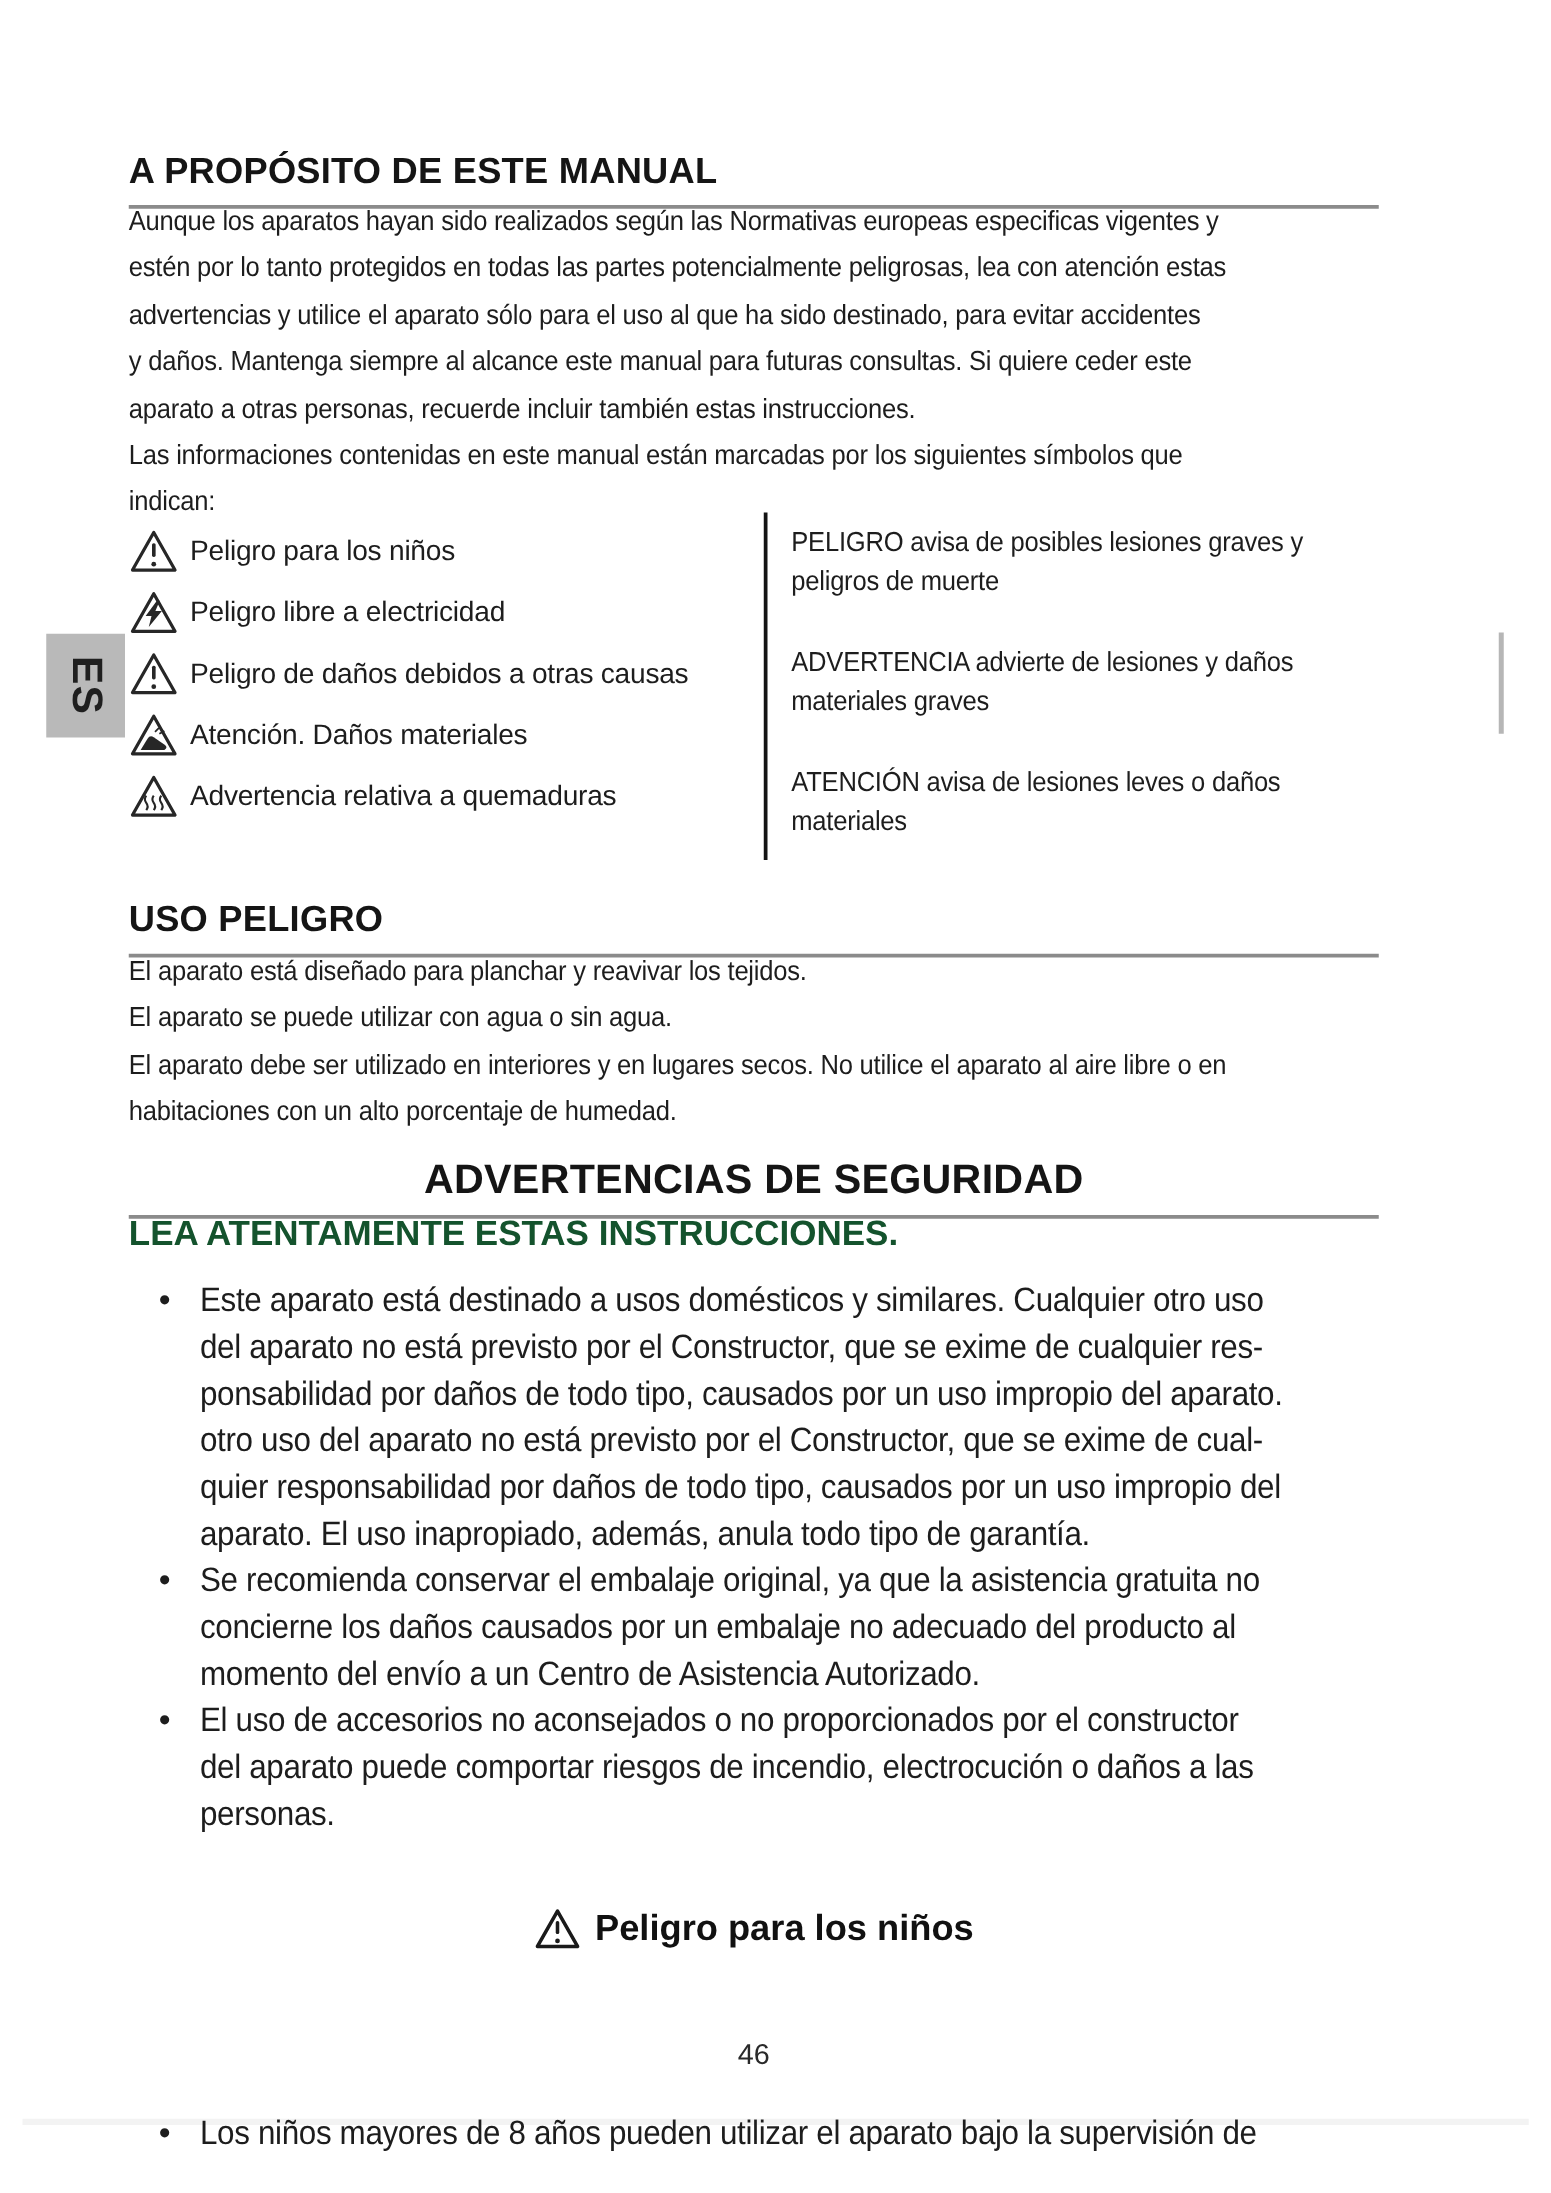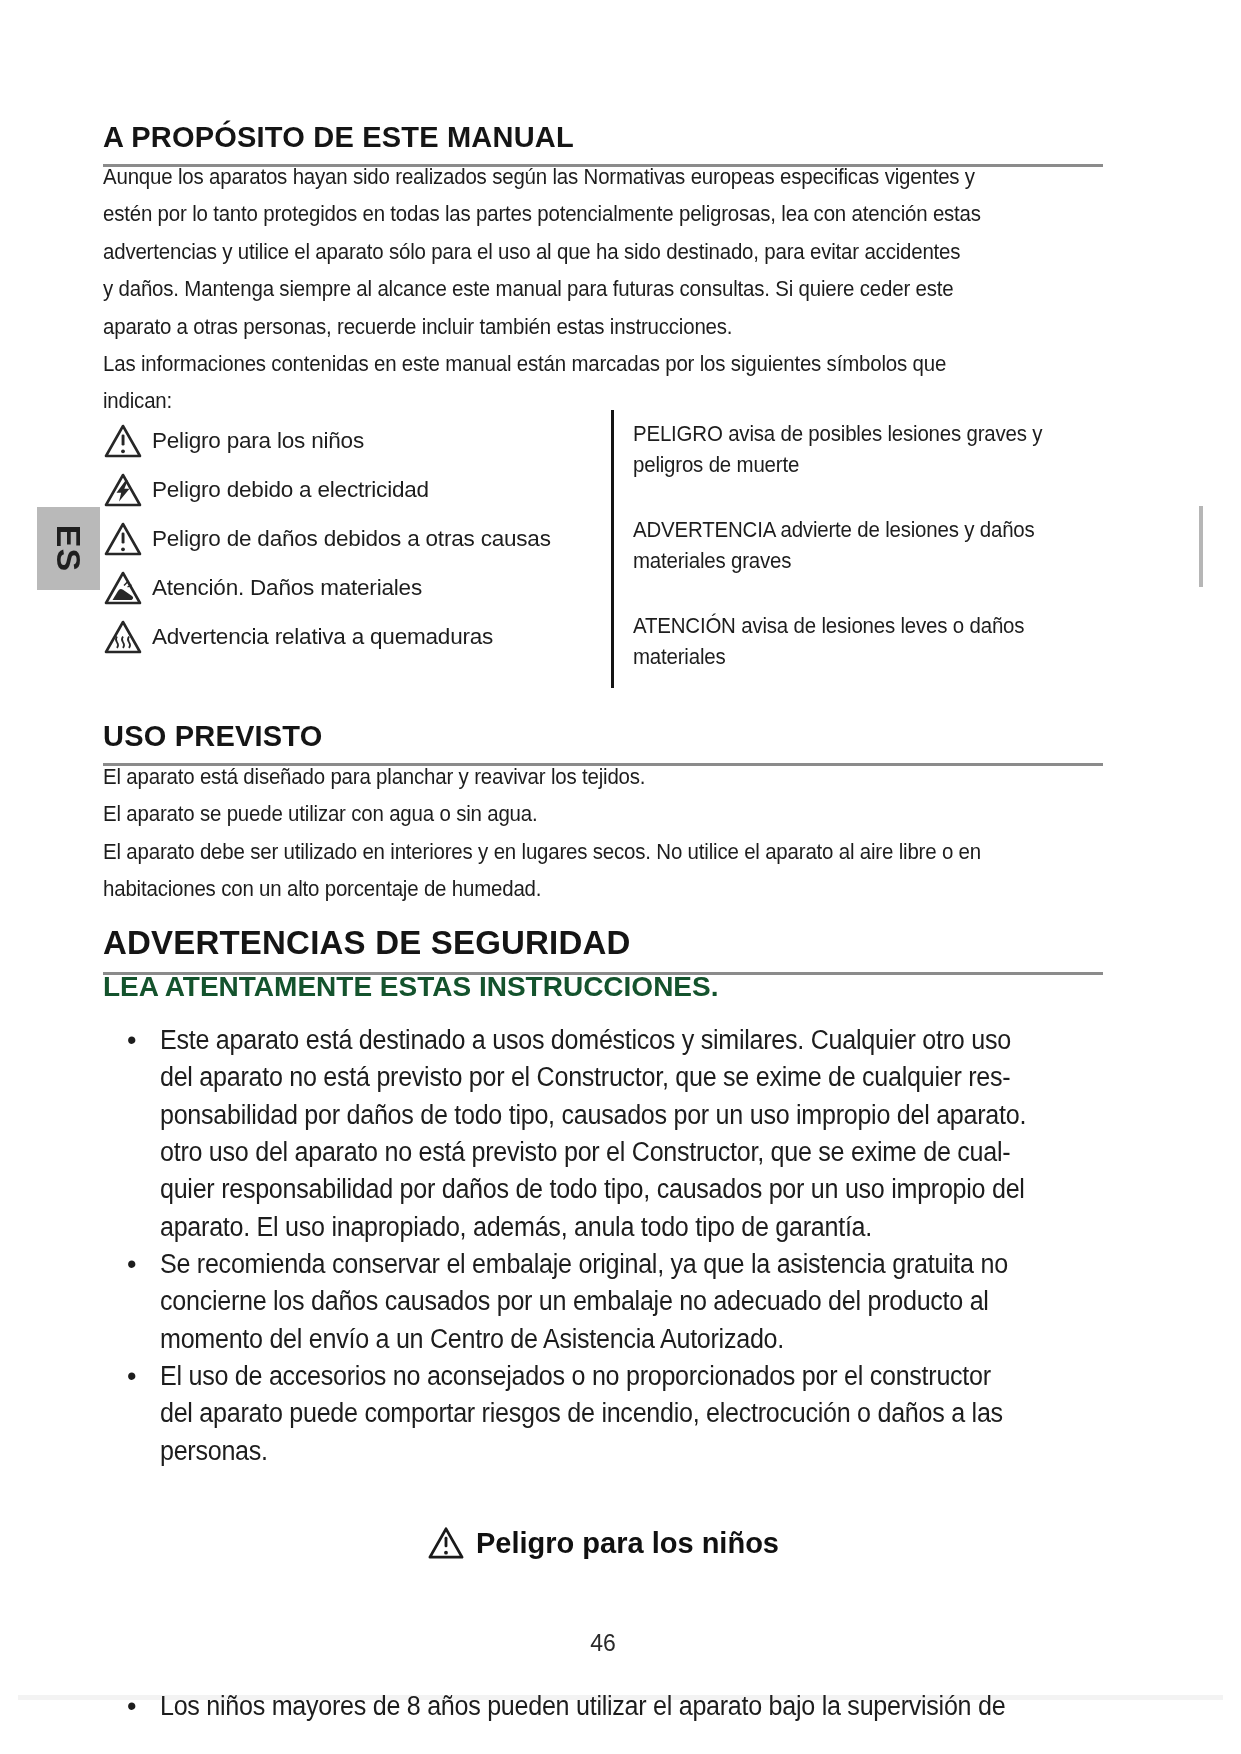--- a/index.html
+++ b/index.html
@@ -9,21 +9,21 @@
     color:#1d1d1d;
   }
   .content{position:absolute;left:103px;top:0;width:1000px;height:1754px;}
   .abs{position:absolute;left:0;width:1000px;}
 
   
   .sec-title{
     font-weight:bold;font-size:29px;line-height:34px;letter-spacing:.2px;
     color:#151515;padding-bottom:10px;border-bottom:3px solid #8b8b8b;
   }
-  .sec-title.big{font-size:33px;line-height:38px;}
+  .sec-title.big{font-size:33px;line-height:38px;text-align:center;}
   .sub-title{font-weight:bold;font-size:28px;line-height:34px;color:#14532d;}
 
   
   .par{transform:scaleX(.93);transform-origin:left top;}
   .par.w-full{width:1075px;}
   .pline{
     font-size:22px;line-height:37.4px;letter-spacing:-.2px;
     text-align:justify;white-space:nowrap;
   }
   .par div.pline:not(:last-of-type)::after{content:"";display:inline-block;width:100%;height:0;}
@@ -119,21 +119,21 @@
 
       <div class="sym-item">
         <span class="tri" data-variant="electric">
 
           <svg class="v-electric" viewBox="0 0 40 36">
             <path d="M20 3 L37 33 H3 Z" fill="none" stroke="#272727" stroke-width="2.6" stroke-linejoin="round"></path>
             <path d="M22.5 8.5 L13.5 20.8 H18.2 L16 29.5 L26.5 16.8 H21.3 L24.8 8.5 Z" fill="#272727"></path>
           </svg>
 
         </span>
-        <span class="sym-label">Peligro debido a electricidad</span>
+        <span class="sym-label">Peligro libre a electricidad</span>
       </div>
 
       <div class="sym-item">
         <span class="tri" data-variant="exclamation">
           <svg class="v-exclamation" viewBox="0 0 40 36">
             <path d="M20 3 L37 33 H3 Z" fill="none" stroke="#272727" stroke-width="2.6" stroke-linejoin="round"></path>
             <rect x="18.6" y="11.5" width="2.9" height="11" rx="1.3" fill="#272727"></rect>
             <circle cx="20" cy="28.3" r="1.9" fill="#272727"></circle>
           </svg>
 
@@ -177,21 +177,21 @@
     <div class="lg2 par">
       <div class="pline">ADVERTENCIA advierte de lesiones y daños</div>
         <div class="pline">materiales graves</div>
     </div>
     <div class="lg3 par">
       <div class="pline">ATENCIÓN avisa de lesiones leves o daños</div>
         <div class="pline">materiales</div>
     </div>
   </div>
 
-  <h1 class="abs sec-title" style="top:700px;">USO PREVISTO</h1>
+  <h1 class="abs sec-title" style="top:700px;">USO PELIGRO</h1>
 
   <div class="abs" style="top:758px;">
     <div class="par w-full">
       <div class="pline">El aparato está diseñado para planchar y reavivar los tejidos.</div>
     </div>
     <div class="par w-full">
       <div class="pline">El aparato se puede utilizar con agua o sin agua.</div>
     </div>
     <div class="par w-full">
       <div class="pline">El aparato debe ser utilizado en interiores y en lugares secos. No utilice el aparato al aire libre o en</div>

